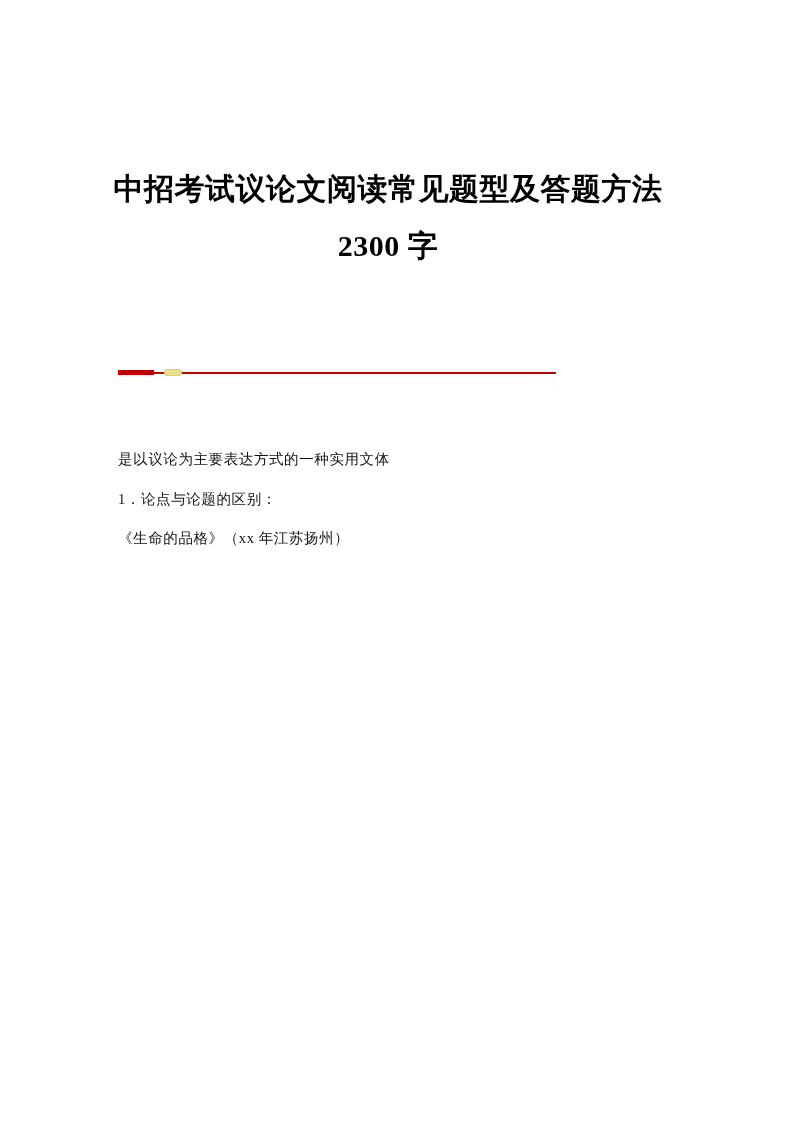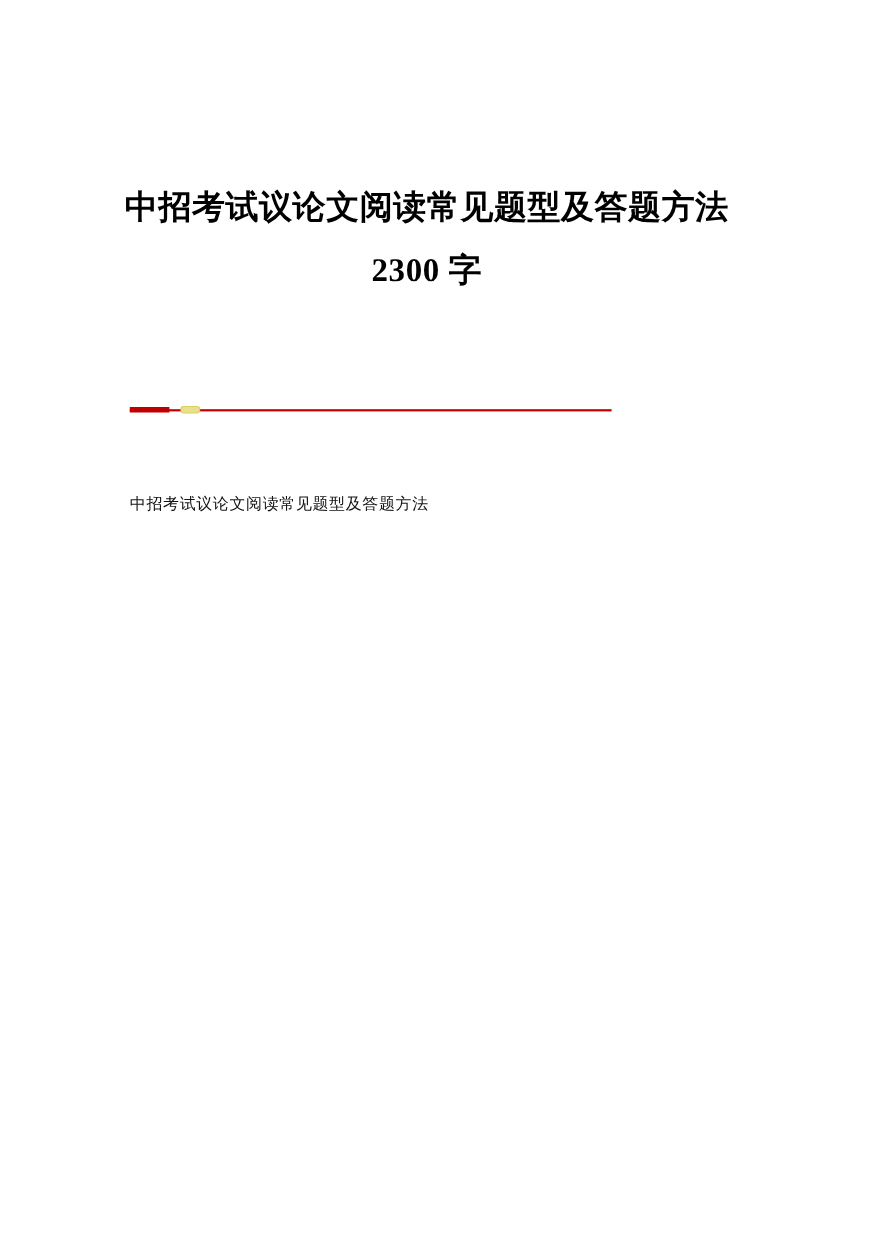--- a/index.html
+++ b/index.html
@@ -92,16 +92,18 @@
     <h1 class="doc-title">中招考试议论文阅读常见题型及答题方法 2300 字</h1>
   </div>
 
   <div class="divider-wrap">
     <div class="divider-line"></div>
     <div class="divider-dash"></div>
     <div class="divider-dot"></div>
   </div>
 
   <div class="body-block">
-    <p class="para">中招考试议论文阅读常见题型及答题方法</p>
+    <p class="para">是以议论为主要表达方式的一种实用文体</p>
+    <p class="para">1．论点与论题的区别：</p>
+    <p class="para">《生命的品格》（xx 年江苏扬州）</p>
   </div>
 
 </div>
 
 </body></html>

